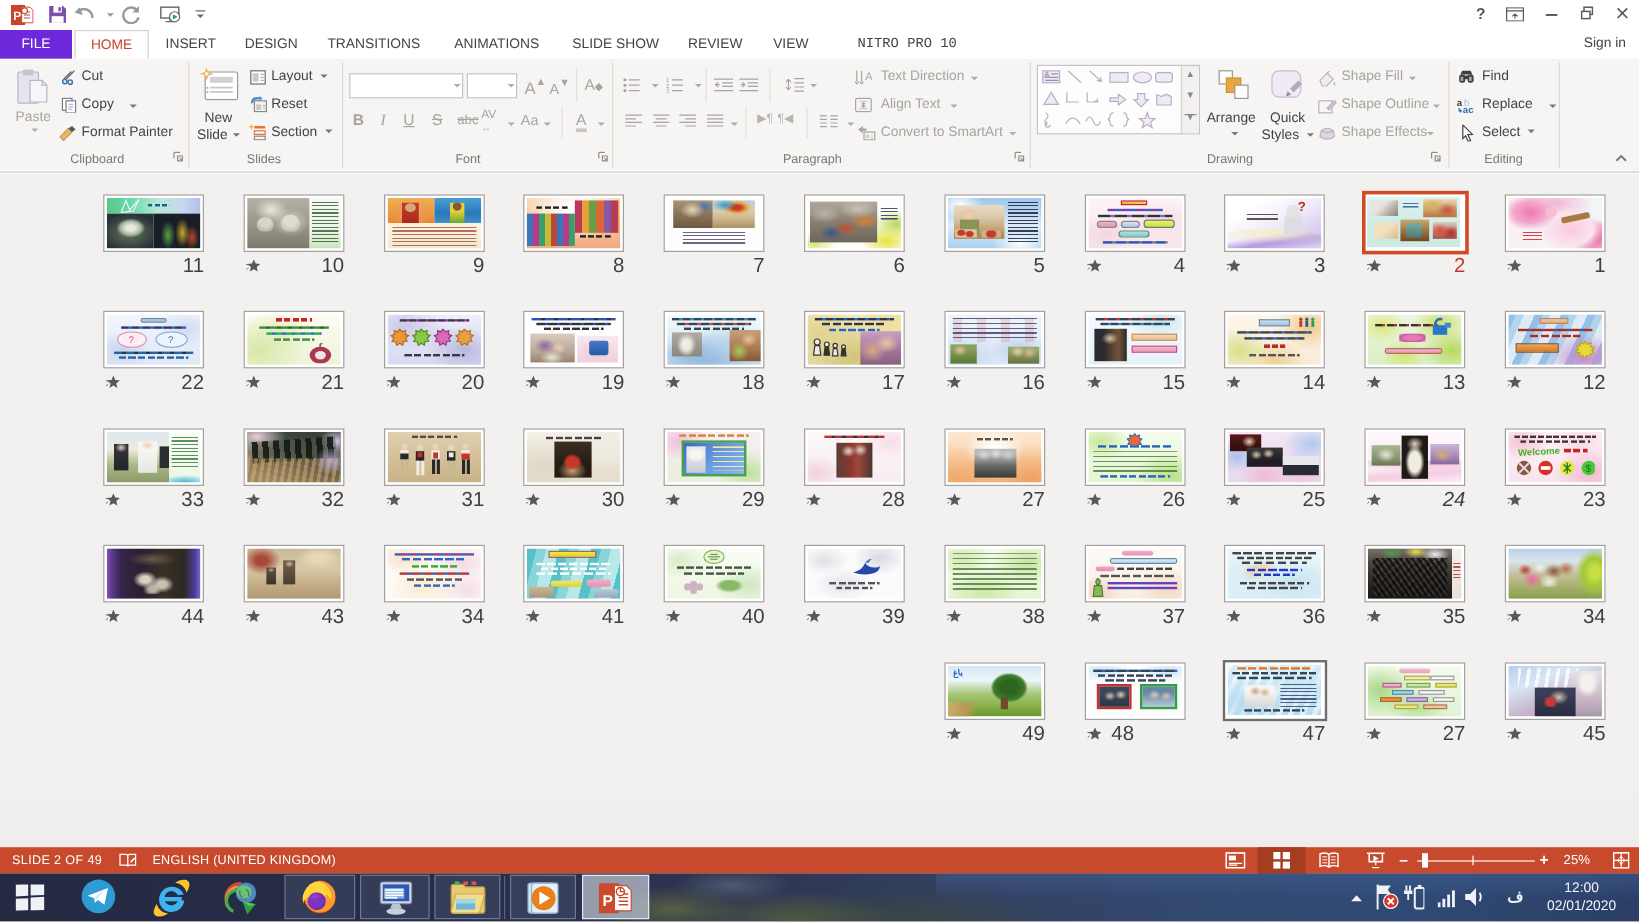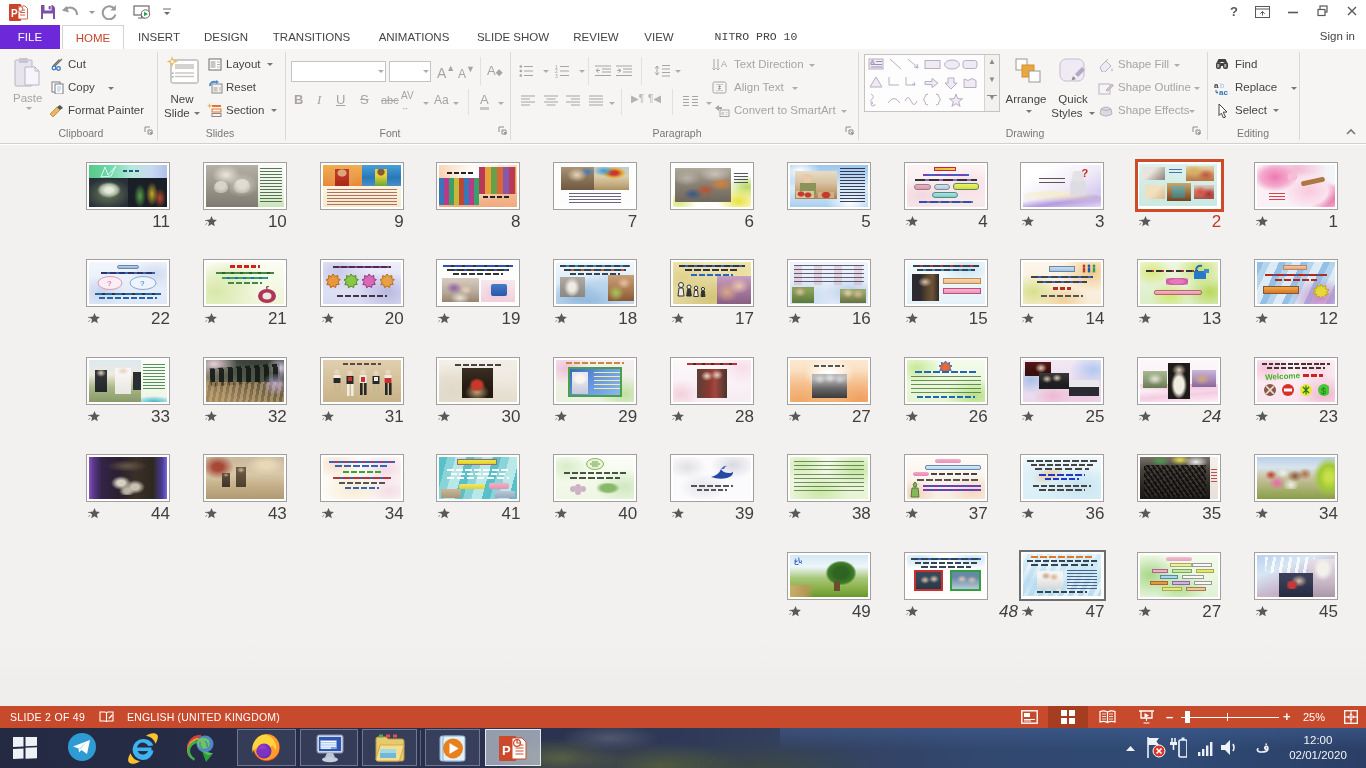--- a/index.html
+++ b/index.html
@@ -1191,21 +1191,21 @@
 <div class="ph" style="left:8px;top:7px;width:62px;height:2px;background:repeating-linear-gradient(to right,#345 0 6px,rgba(0,0,0,0) 6px 8px);"></div>
 <div class="ph" style="left:14px;top:11px;width:50px;height:2px;background:repeating-linear-gradient(to right,#345 0 7px,rgba(0,0,0,0) 7px 9px);"></div>
 <div class="ph" style="left:7px;top:15px;width:29px;height:21px;background:radial-gradient(5px 4px at 9px 8px,#d8c0a8,rgba(0,0,0,0)),radial-gradient(5px 4px at 18px 7px,#e0c8b0,rgba(0,0,0,0)),linear-gradient(180deg,#384858 30%,#283848);border:2px solid #c83030;"></div>
 <div class="ph" style="left:43px;top:15px;width:31px;height:21px;background:radial-gradient(5px 4px at 10px 7px,#e0c8b0,rgba(0,0,0,0)),radial-gradient(5px 4px at 20px 8px,#d8c0a8,rgba(0,0,0,0)),linear-gradient(180deg,#6888a8 30%,#b8c8d8);border:2px solid #30a040;"></div>
       </div>
     </div>
 <svg class="star" style="left:905.6px;top:460.5px;" width="12" height="11" viewBox="0 0 12 11">
       <path d="M6.5 0 l1.5 3.6 3.9.3 -3 2.6 .9 3.8 -3.3-2 -3.3 2 .9-3.8 -3-2.6 3.9-.3 z" fill="#595959"></path>
       <path d="M0 4.4 l2.2.2 M.4 8.6 l1.8-1.4" stroke="#595959" stroke-width=".7"></path>
     </svg>
-<div class="snum" style="left:978px;top:456.5px;color:#3f3f3f;font-style:italic;">48</div>
+<div class="snum" style="left:905px;top:456.5px;color:#3f3f3f;">48</div>
 <div class="thumb" style="left:786.8px;top:406.5px;">
       <div class="tc">
         <div class="ph" style="left:0px;top:0px;width:78px;height:42px;background:linear-gradient(180deg,#d4e8f4 0%,#eef6fa 28%,#a8c878 55%,#88b048 80%,#68982e);"></div>
 <div class="ph" style="left:28px;top:2px;width:46px;height:34px;background:radial-gradient(20px 16px at 23px 16px,#2e6422 35%,#3e7c28 65%,rgba(0,0,0,0) 78%);"></div>
 <div class="ph" style="left:44px;top:26px;width:6px;height:10px;background:#6a4e2e;"></div>
 <div class="ph" style="left:0px;top:30px;width:30px;height:12px;background:linear-gradient(100deg,#c8b068 0%,#b89858 50%,rgba(0,0,0,0) 80%);"></div>
 <div class="ph" style="left:4px;top:2px;font-size:7px;color:#2858c8;font-weight:bold;transform:rotate(-8deg);">باغ</div>
       </div>
     </div>
 <svg class="star" style="left:788.8px;top:460.5px;" width="12" height="11" viewBox="0 0 12 11">

